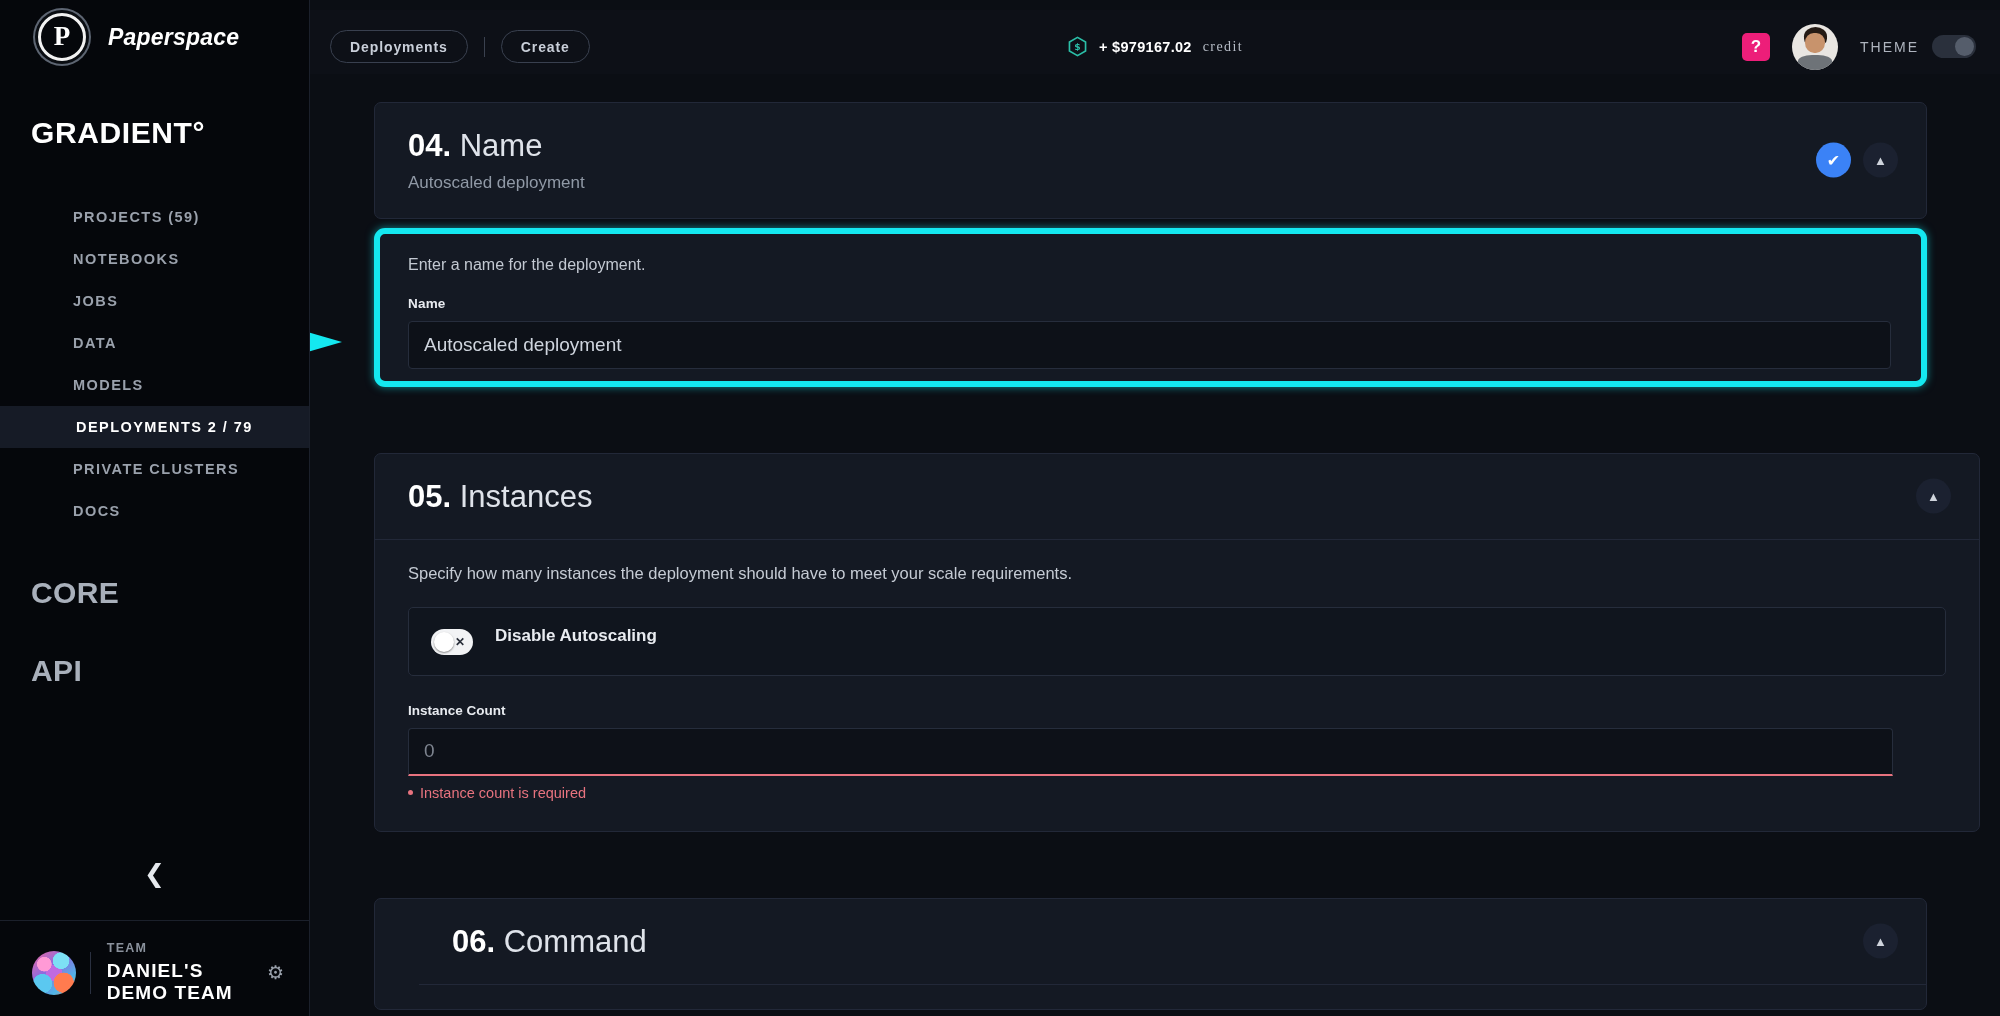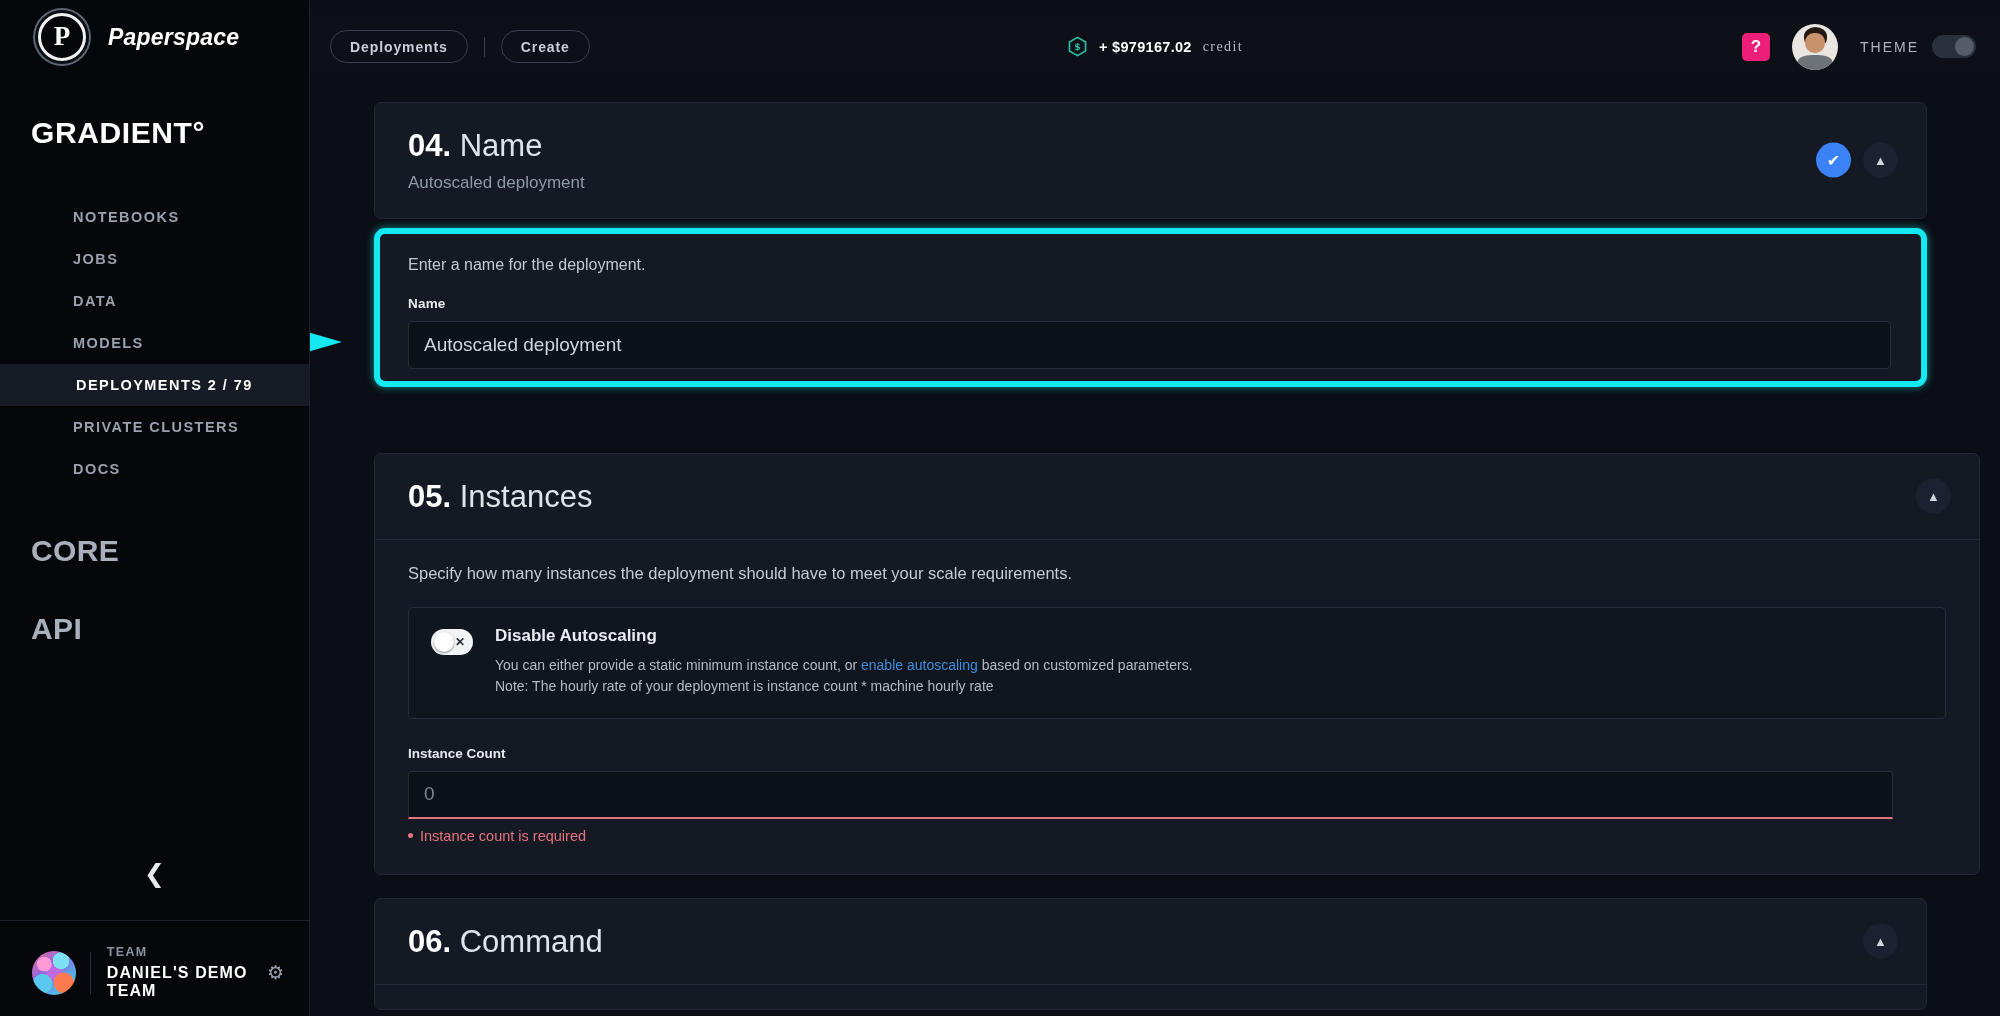--- a/index.html
+++ b/index.html
@@ -84,21 +84,21 @@
     flex: 0 0 auto;
   }
   .team-divider {
     width: 1px; height: 42px; background: #2a3040; margin: 0 16px 0 14px;
   }
   .team-text { flex: 1 1 auto; }
   .team-label {
     font-size: 12.5px; font-weight: bold; color: #8b929d; letter-spacing: 1.3px;
   }
   .team-name {
-    font-size: 16px; font-weight: bold; color: #fff;
+    font-size: 19px; font-weight: bold; color: #fff;
     letter-spacing: 1.1px; margin-top: 5px;
   }
   .gear { color: #9aa1ac; font-size: 19px; line-height: 1; }
 
   
   #topbar {
     position: absolute; left: 310px; top: 10px; right: 0; height: 74px;
     background: #0d1017;
     border-bottom: 1px solid #171c26;
     display: flex; align-items: center;
@@ -250,38 +250,41 @@
     border-radius: 4px 4px 0 0;
     display: flex; align-items: center; padding: 0 15px;
     font-size: 19px; color: #7d848f; font-weight: 300;
   }
   .err {
     margin-top: 9px; font-size: 14.5px; color: #e8737f; font-weight: 300;
     display: flex; align-items: center; gap: 7px;
   }
   .err .dot { width: 5px; height: 5px; border-radius: 50%; background: #e8737f; }
 
-  #card06 { position: absolute; left: 374px; top: 898px; }
+  #card06 { position: absolute; left: 374px; top: 898px; padding-left: 44px; }
   .cmd-body { padding: 22px 33px 0 33px; }
 </style>
 </head>
 <body>
 
 <div id="sidebar">
 
   <div class="brand">
     <div class="logo-ring">
       <span>P</span>
     </div>
     <div class="brand-name">Paperspace</div>
   </div>
 
   <div class="gradient-title">GRADIENT°</div>
 
   <div class="nav">
+    <div class="nav-item">
+        <span>PROJECTS (59)</span>
+      </div>
     <div class="nav-item">
         <span>NOTEBOOKS</span>
       </div>
     <div class="nav-item">
         <span>JOBS</span>
       </div>
     <div class="nav-item">
         <span>DATA</span>
       </div>
     <div class="nav-item">
@@ -394,24 +397,20 @@
     <div class="card-body">
       <div class="body-text">Specify how many instances the deployment should have to meet your scale requirements.</div>
 
       <div class="auto-box">
         <div class="switch">
           <div class="knob"></div>
           <span class="x">✕</span>
         </div>
         <div>
           <div class="auto-title">Disable Autoscaling</div>
-          <div class="auto-desc">
-            <span>You can either provide a static minimum instance count, or </span><a href="#">enable autoscaling</a><span> based on customized parameters.</span><br>
-            <span>Note: The hourly rate of your deployment is instance count * machine hourly rate</span>
-          </div>
         </div>
       </div>
 
       <div class="count-label">Instance Count</div>
       <div class="count-input">0</div>
       <div class="err">
         <span class="dot"></span>
         <span>Instance count is required</span>
       </div>
     </div>

